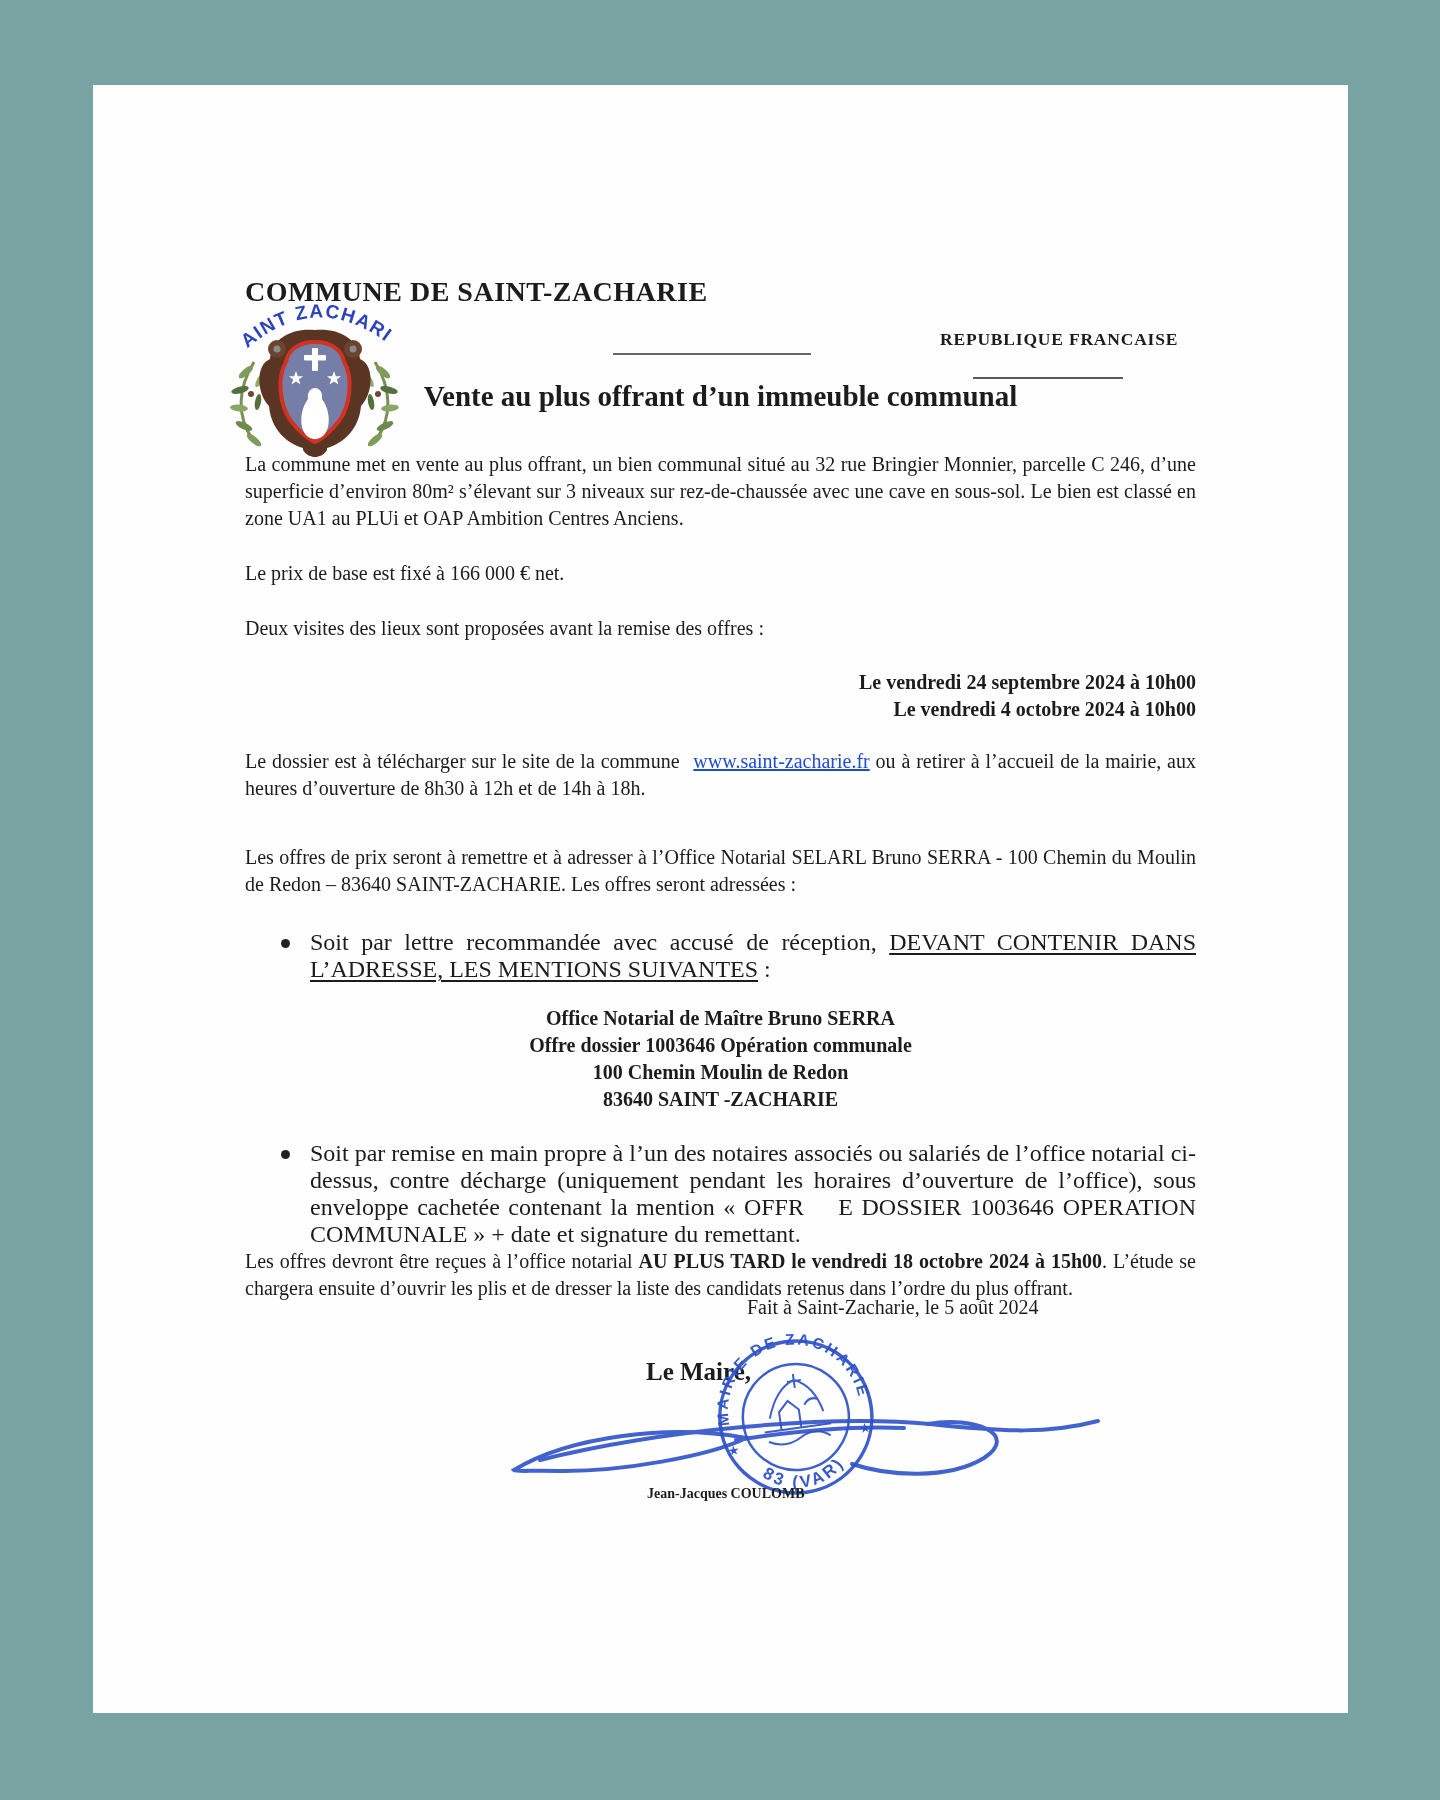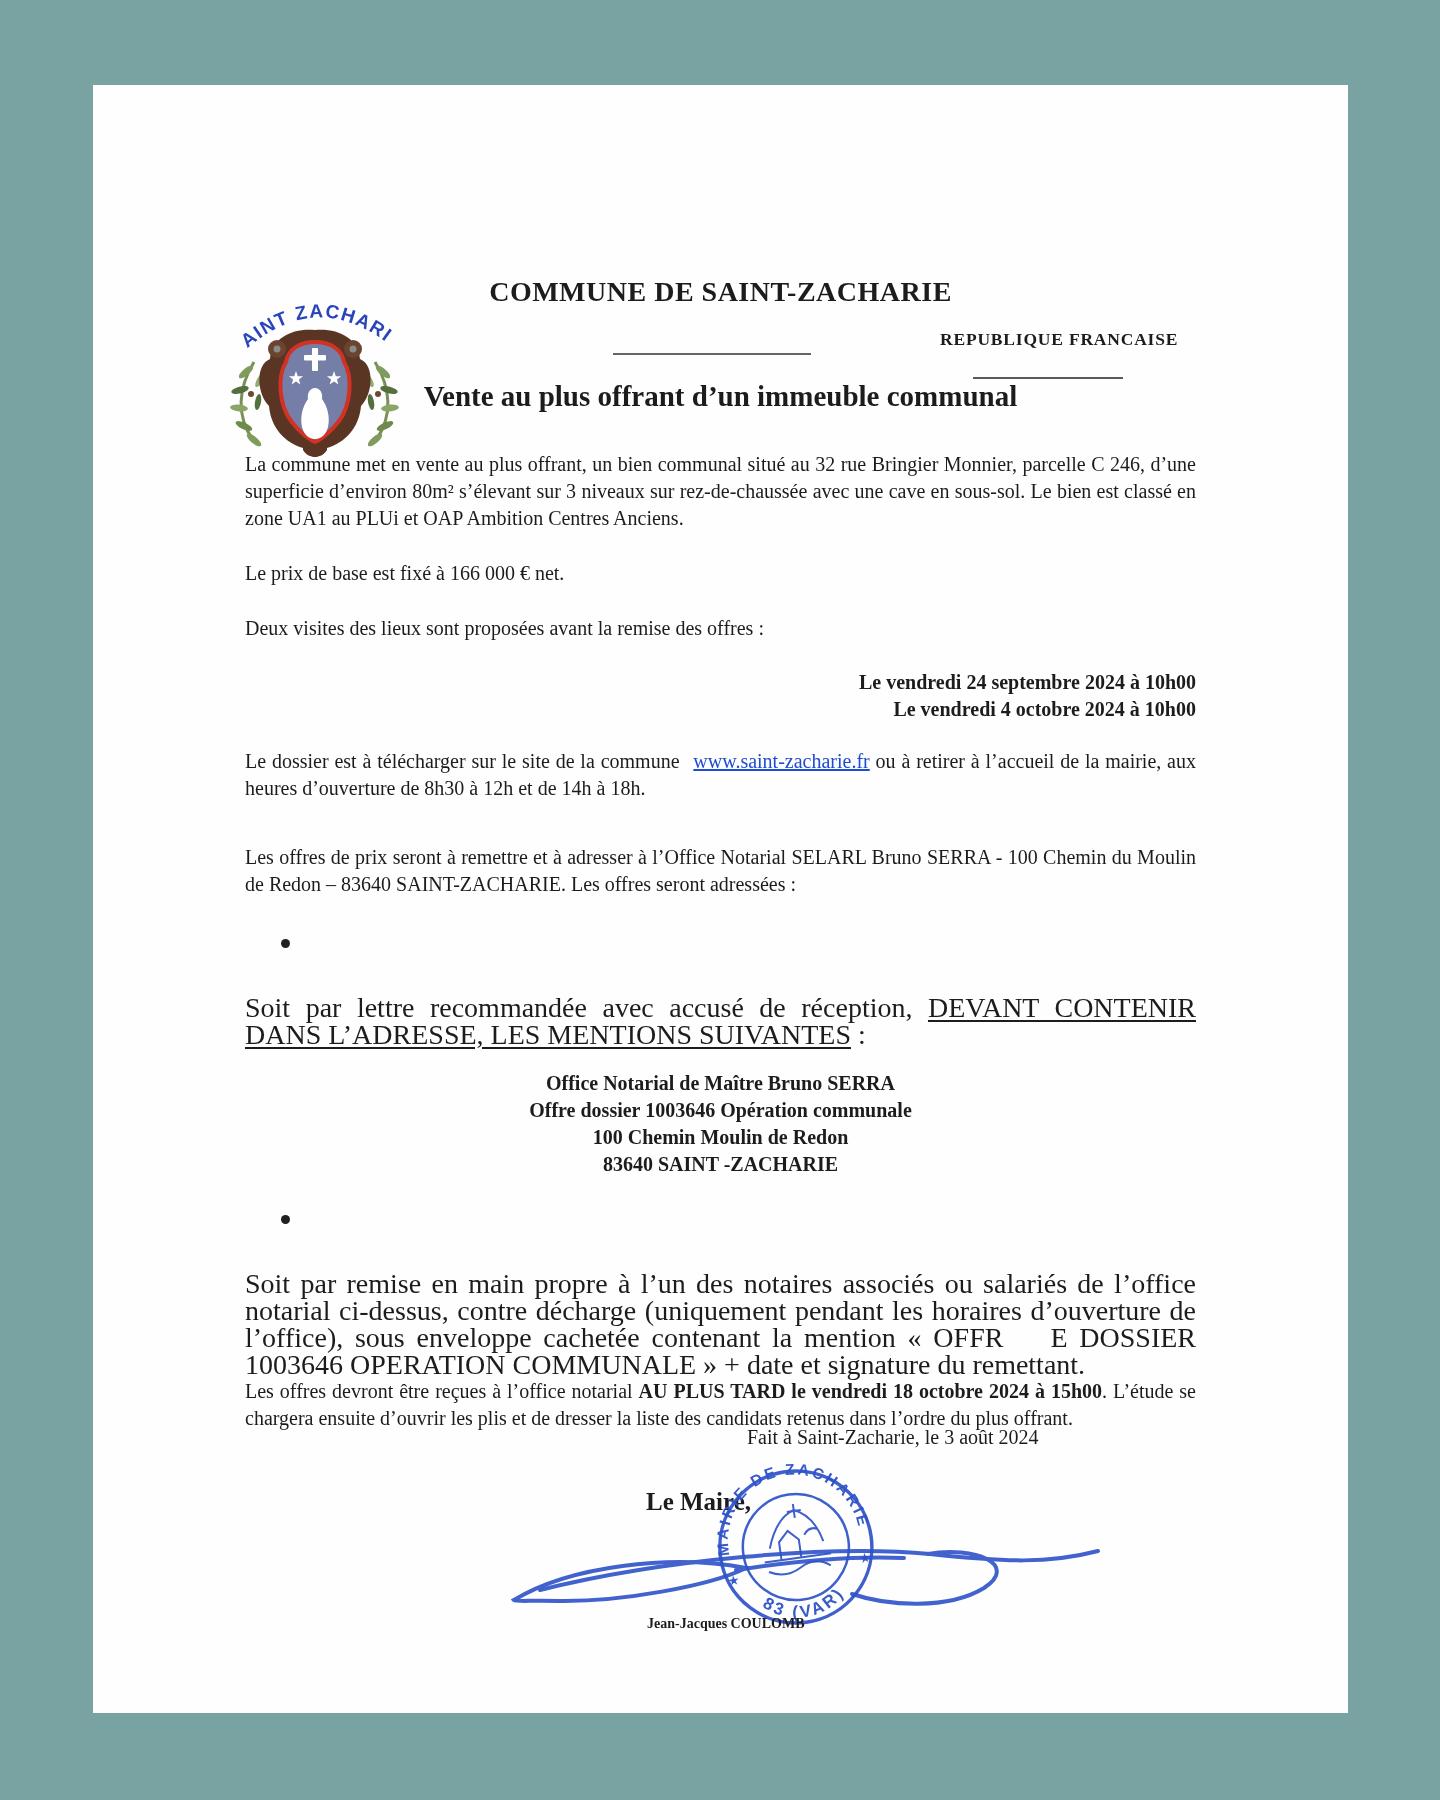--- a/index.html
+++ b/index.html
@@ -10,33 +10,33 @@
   html,body{width:1440px;height:1800px;overflow:hidden;}
   body{background:var(--background);font-family:"Liberation Serif","DejaVu Serif",serif;color:var(--ink);}
   .page{position:absolute;left:93px;top:85px;width:1255px;height:1628px;background:var(--paper);overflow:hidden;}
   .content{position:relative;height:100%;padding:0 152px;}
   
   .logo{position:absolute;left:127px;top:27px;width:189px;height:155px;}
   .republique{position:absolute;left:847px;top:52px;width:240px;text-align:left;}
   .republique .rep-text{font-weight:bold;font-size:17.5px;letter-spacing:.8px;line-height:24px;white-space:nowrap;}
   .republique .rep-rule{width:150px;height:0;border-top:2px solid var(--rule-gray);margin:26px 0 0 33px;}
   
-  .commune{margin-top:190px;text-align:center;font-size:28px;font-weight:600;letter-spacing:.5px;line-height:34px;}
+  .commune{margin-top:190px;font-size:28px;font-weight:600;letter-spacing:.5px;line-height:34px;}
   .avis{margin-top:24px;text-align:center;font-family:"DejaVu Serif",serif;font-weight:bold;
         font-size:43px;line-height:52px;letter-spacing:8px;word-spacing:12px;color:#2D3237;
         text-shadow:0.8px 0 #2D3237,-0.8px 0 #2D3237,0 0.6px #2D3237;}
   .sep{width:198px;height:0;border-top:2px solid #666;margin:44px auto 0;transform:translateX(-9px);}
   .doc-title{margin-top:22px;text-align:center;font-size:29px;font-weight:bold;line-height:38px;}
   
   .para{font-size:20px;line-height:27px;}
   .just{text-align:justify;}
   .p1{margin-top:36px;} .p2{margin-top:28px;} .p3{margin-top:28px;}
   .dates{margin-top:27px;text-align:right;font-weight:bold;font-size:20px;line-height:27px;}
   .p4{margin-top:25px;} .p5{margin-top:42px;}
-  .bullet{display:flex;font-size:28px;line-height:27px;flex-direction:column;}
+  .bullet{display:flex;font-size:24px;line-height:27px;}
   .bullet1{margin-top:31px;} .bullet2{margin-top:27px;}
   .dot{width:65px;flex:0 0 65px;padding-left:36px;}
   .dot::before{content:"";display:block;width:9px;height:9px;border-radius:50%;background:#202020;margin-top:10px;}
   .btxt{flex:1;text-align:justify;}
   .ul{text-decoration:underline;text-underline-offset:3px;}
   .address{margin-top:22px;text-align:center;font-weight:bold;font-size:20px;line-height:27px;}
   a.doclink{color:var(--link);text-decoration:underline;cursor:pointer;margin-left:8px;}
   
   .closing{position:relative;margin-top:0;height:292px;}
   .fait{position:absolute;left:502px;top:-8px;font-size:20px;line-height:27px;white-space:nowrap;}
@@ -137,21 +137,21 @@
     </div>
 
     <div class="bullet bullet2">
       <span class="dot"></span>
       <div class="btxt">Soit par remise en main propre à l’un des notaires associés ou salariés de l’office notarial ci-dessus, contre décharge (uniquement pendant les horaires d’ouverture de l’office), sous enveloppe cachetée contenant la mention «&nbsp;OFFR&nbsp;&nbsp;&nbsp;&nbsp;E DOSSIER 1003646 OPERATION COMMUNALE&nbsp;» + date et signature du remettant.</div>
     </div>
 
     <p class="para just p6"><span>Les offres devront être reçues à l’office notarial </span><b>AU PLUS TARD le vendredi 18 octobre 2024 à 15h00</b><span>. L’étude se chargera ensuite d’ouvrir les plis et de dresser la liste des candidats retenus dans l’ordre du plus offrant.</span></p>
 
     <div class="closing">
-      <div class="fait">Fait à Saint-Zacharie, le 3 août 2024</div>
+      <div class="fait">Fait à Saint-Zacharie, le 5 août 2024</div>
       <div class="lemaire">Le Maire,</div>
 
       <div class="stamp">
         <svg viewBox="0 0 610 235" xmlns="http://www.w3.org/2000/svg">
           <defs>
             <path id="stampTop" d="M 232,112 A 66,66 0 1 1 360,104" fill="none"></path>
             <path id="stampBottom" d="M 240,132 A 60,60 0 0 0 352,130" fill="none"></path>
           </defs>
           <g transform="rotate(-8 296 100)" stroke="currentColor" fill="none" opacity="0.92">
             <circle cx="296" cy="99" r="76" stroke-width="3.5"></circle>

